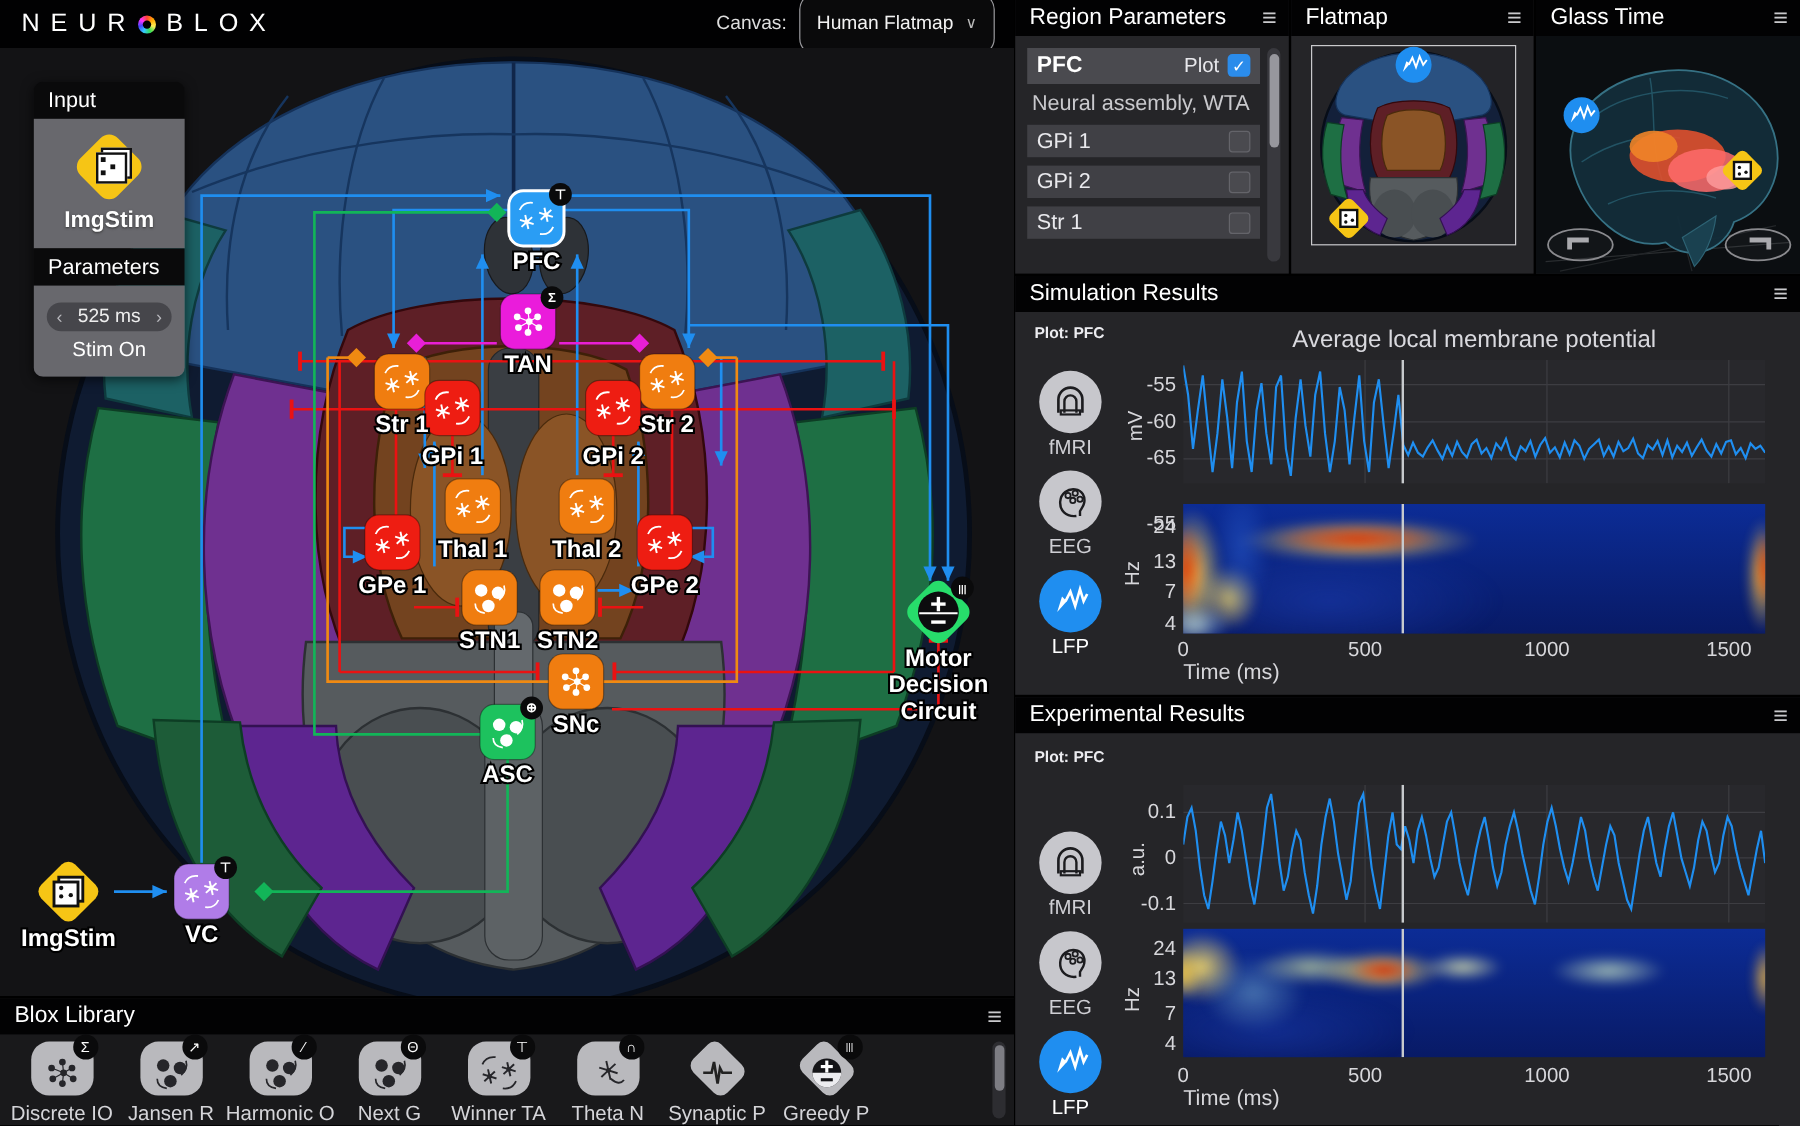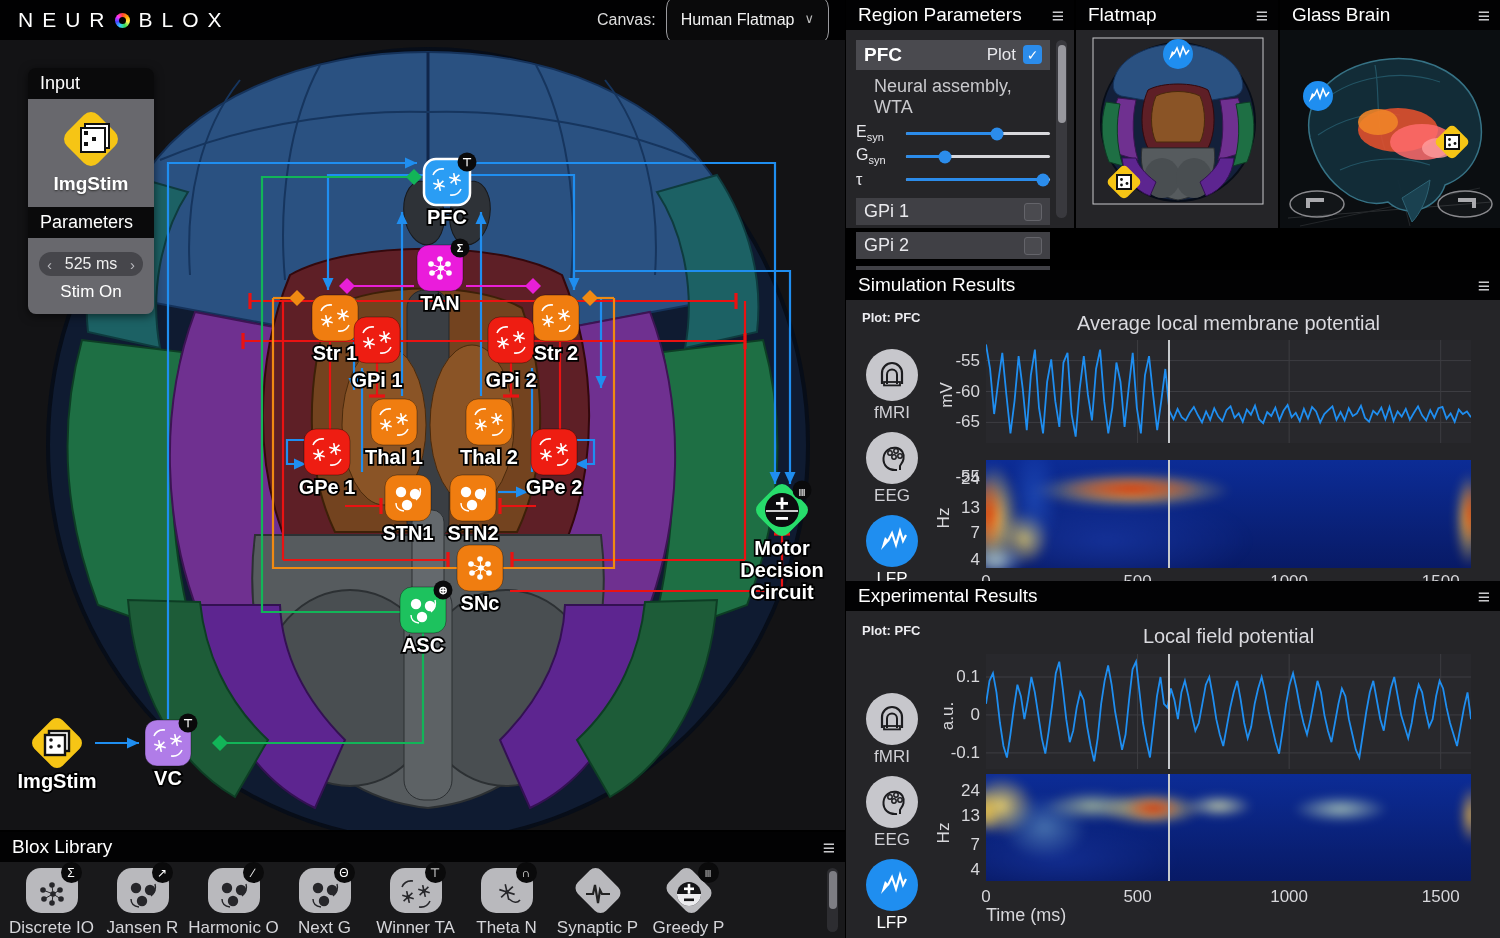--- a/index.html
+++ b/index.html
@@ -39,32 +39,32 @@
   
   #region-panel{left:846px;top:0;width:228px;height:228px;}
   #flatmap-panel{left:1076px;top:0;width:202px;height:228px;}
   #glass-panel{left:1280px;top:0;width:220px;height:228px;}
   #region-body{position:relative;height:198px;padding:10px 24px 0 10px;box-sizing:border-box;}
   .pfc-row{background:#4a4a4f;height:30px;display:flex;align-items:center;justify-content:space-between;padding:0 8px;font-size:19px;}
   .pfc-row .nm{font-weight:bold;}
   .pfc-row .right{display:flex;align-items:flex-start;gap:7px;font-size:17px;color:#e8e8ec;}
   .cbx{width:19px;height:19px;border-radius:4px;background:#2b8ceb;color:#fff;font-size:14px;display:flex;align-items:center;justify-content:center;}
   .cbx-empty{width:16px;height:16px;border-radius:3px;background:#4a4a4f;border:1px solid #64646a;}
-  .subtitle{color:#c9c9cd;font-size:18px;margin:6px 18px 4px;}
+  .subtitle{color:#c9c9cd;font-size:18px;margin:6px 4px 4px;}
   .slider-row{display:flex;align-items:center;height:23px;gap:8px;}
   .slider-row .lab{width:42px;text-align:left;font-size:16px;color:#e8e8ec;}
   .slider-row .lab sub{font-size:11px;}
   .track{position:relative;flex:1;height:3px;background:#d8d8dc;border-radius:2px;}
   .track .fill{position:absolute;left:0;top:0;bottom:0;background:#2b8ceb;border-radius:2px;}
   .track .knob{position:absolute;top:50%;width:13px;height:13px;border-radius:50%;background:#2b8ceb;transform:translate(-50%,-50%);}
   .reg-row{background:#404045;height:27px;margin-top:7px;display:flex;align-items:center;justify-content:space-between;padding:0 8px;font-size:18px;color:#e9e9ed;}
   #region-scroll{position:absolute;right:7px;top:10px;width:11px;height:178px;background:#39393e;border-radius:6px;}
   #region-scroll .thumb{position:absolute;left:1.5px;width:8px;top:5px;height:78px;background:#97979d;border-radius:5px;}
   
-  #sim-panel{left:846px;top:230px;width:654px;height:349px;margin-top:40px;}
+  #sim-panel{left:846px;top:230px;width:654px;height:349px;}
   #exp-panel{left:846px;top:581px;width:654px;height:357px;}
   .results-body{position:relative;}
   .plot-label{position:absolute;left:16px;font-size:13px;color:#ececf0;font-weight:bold;}
   .chart-title{position:absolute;left:140px;width:485px;text-align:center;font-size:20px;color:#d9d9de;}
   .plotbox{position:absolute;left:140px;width:485px;background:#28282c;overflow:hidden;}
   .plotbox svg{display:block;}
   .heatbox{position:absolute;left:140px;width:485px;overflow:hidden;}
   .hotspot{position:absolute;border-radius:50%;filter:blur(4px);}
   .stimline{position:absolute;top:0;bottom:0;width:2px;background:#c7cacd;}
   .ylab{position:absolute;color:#d7d7db;font-size:17px;transform:rotate(-90deg);transform-origin:center;}
@@ -547,43 +547,20 @@
     </div>
     <div id="region-body">
       <div class="pfc-row">
         <span class="nm">PFC</span>
         <span class="right">
           <span>Plot</span>
           <span class="cbx">✓</span>
         </span>
       </div>
       <div class="subtitle">Neural assembly, WTA</div>
-      <div id="sliders">
-          <div class="slider-row">
-            <span class="lab">E<sub>syn</sub></span>
-    <span class="track">
-      <span class="fill" style="width:63%"></span>
-      <span class="knob" style="left:63%"></span>
-            </span>
-          </div>
-          <div class="slider-row">
-            <span class="lab">G<sub>syn</sub></span>
-    <span class="track">
-      <span class="fill" style="width:27%"></span>
-      <span class="knob" style="left:27%"></span>
-            </span>
-          </div>
-          <div class="slider-row">
-            <span class="lab">τ</span>
-    <span class="track">
-      <span class="fill" style="width:95%"></span>
-      <span class="knob" style="left:95%"></span>
-            </span>
-          </div>
-        </div>
       <div id="region-list">
           <div class="reg-row">
             <span>GPi 1</span>
             <span class="cbx-empty"></span>
           </div>
           <div class="reg-row">
             <span>GPi 2</span>
             <span class="cbx-empty"></span>
           </div>
           <div class="reg-row">
@@ -629,21 +606,21 @@
           <circle cx="-2.5" cy="-2.5" r="1.4" fill="#111"></circle>
             <circle cx="3" cy="1.5" r="1.4" fill="#111"></circle>
             <circle cx="-2.5" cy="3" r="1.4" fill="#111"></circle>
         </g>
       </svg>
     </div>
   </div>
 
   <div id="glass-panel" class="abs panel">
     <div class="phead">
-      <span>Glass Brain</span>
+      <span>Glass Time</span>
       <span class="burger">≡</span>
     </div>
     <div style="position:relative;height:198px;background:#0b0e11;">
       <svg width="220" height="198" viewBox="0 0 220 198">
         <line x1="8" y1="188" x2="212" y2="172" stroke="#2a2d30" stroke-width="1"></line>
         <line x1="20" y1="196" x2="200" y2="158" stroke="#232629" stroke-width="1"></line>
         <line x1="130" y1="196" x2="118" y2="150" stroke="#232629" stroke-width="1"></line>
         <path d="M30,108 C22,70 52,38 100,30 C150,22 192,48 200,88 C206,118 192,145 165,155 C158,178 128,190 108,172 C75,180 40,150 30,108 Z" fill="#132e3a" stroke="#39788c" stroke-width="1.5" opacity="0.95"></path>
         <path d="M45,70 C70,48 120,38 160,52 M38,105 C60,90 90,80 120,85 M60,140 C85,128 120,125 150,135 M95,35 C100,60 95,90 105,120" stroke="#275e6f" fill="none" stroke-width="1.2" opacity="0.8"></path>
         <path d="M150,150 C148,168 140,184 132,192 L122,168 Z" fill="#1a4150" stroke="#2d6273"></path>
@@ -765,21 +742,20 @@
     </div>
   </div>
 
   <div id="exp-panel" class="abs panel">
     <div class="phead">
       <span>Experimental Results</span>
       <span class="burger">≡</span>
     </div>
     <div class="results-body" style="height:327px;">
       <div class="plot-label" style="top:12px;">Plot: PFC</div>
-      <div class="chart-title" style="top:14px;">Local field potential</div>
       <div class="mod-col" style="top:82px;">
           <div class="mod-item">
             <div class="mod-circle">
               <svg width="34" height="34" viewBox="0 0 34 34">
                 <path d="M7,26 V15 A10,10 0 0 1 27,15 V26" fill="none" stroke="#1c1c1f" stroke-width="2.2"></path>
                 <path d="M12,26 V16.5 A5,5 0 0 1 22,16.5 V26" fill="none" stroke="#1c1c1f" stroke-width="2"></path>
                 <rect x="9" y="24" width="16" height="3.4" fill="none" stroke="#1c1c1f" stroke-width="1.8"></rect>
               </svg>
             </div>
             <div class="mod-label">fMRI</div>

